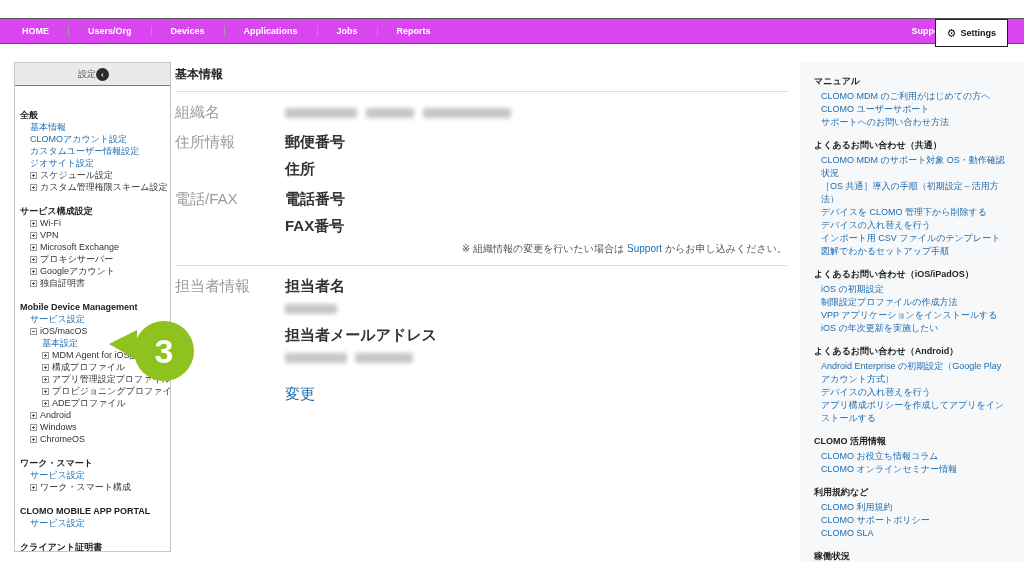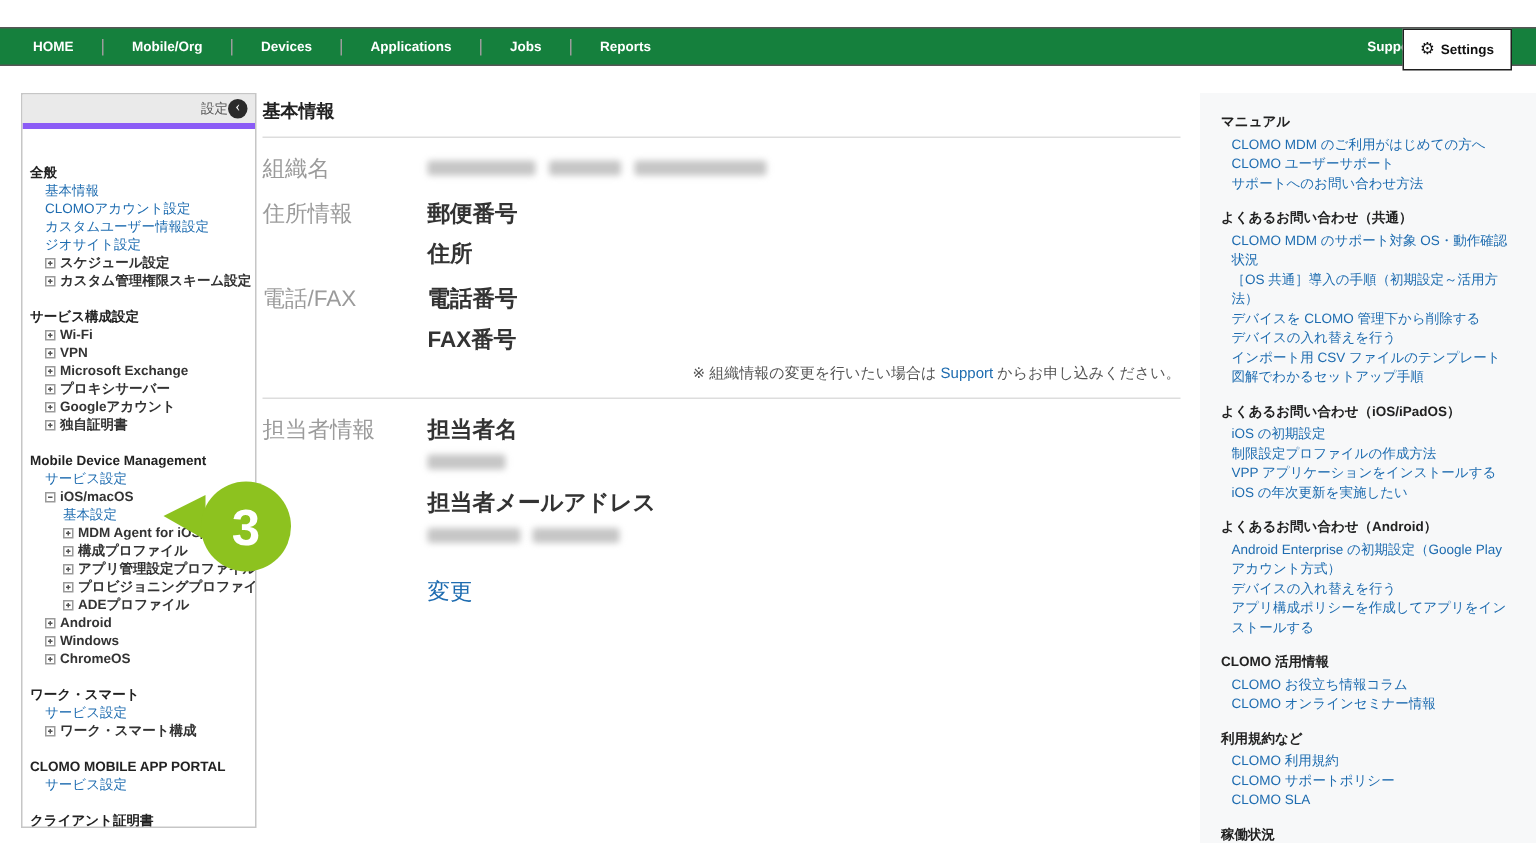--- a/index.html
+++ b/index.html
@@ -2,48 +2,48 @@
 <html><head>
 <meta charset="utf-8">
 <style>
   * { margin:0; padding:0; box-sizing:border-box; }
   html,body { width:1024px; height:576px; background:#fff; overflow:hidden;
               font-family:"Liberation Sans","DejaVu Sans",sans-serif; }
   body { position:relative; }
 
   
   .navbar { position:absolute; top:18px; left:0; width:1024px; height:26px;
-            background:#15803d; border-top:1px solid #565656; border-bottom:1px solid #565656;
+            background:#d946ef; border-top:1px solid #565656; border-bottom:1px solid #565656;
             display:flex; align-items:center; }
   .nav-menu { display:flex; align-items:center; padding-left:22px; }
   .nav-item { color:#fff; font-size:9px; font-weight:bold; padding:0 19px; white-space:nowrap; cursor:pointer; }
   .nav-item:first-child { padding-left:0; }
   .nav-sep { width:1px; height:11px; background:#9c9c9c; }
   .nav-right { margin-left:auto; display:flex; align-items:center; }
   .support-link { color:#fff; font-size:9px; font-weight:bold; margin-right:78px; cursor:pointer; }
   .settings-tab { position:absolute; top:19px; right:16px; height:28px; z-index:5;
                   background:#fff; border:1px solid #1f1f1f; display:flex; align-items:center;
                   gap:4px; padding:0 11px; font-size:9px; font-weight:bold; color:#111; cursor:pointer; }
   .gear { font-size:11px; line-height:11px; color:#111; }
 
   
   .sidebar { position:absolute; left:14px; top:62px; width:157px; height:490px;
              border:1px solid #c6c6c6; background:#fff; overflow:hidden; }
-  .sidebar-header { height:23px; background:#eaeaea; border-bottom:4px solid #8b5cf6;
-                    display:flex; align-items:center; justify-content:flex-end;
+  .sidebar-header { height:23px; background:#eaeaea; border-bottom:1px solid #8b5cf6;
+                    display:flex; align-items:center; justify-content:center;
                     padding:0 5px 0 7px; font-size:9px; color:#555;font-family:Liberation Serif, serif; }
   .collapse-btn { width:13px; height:13px; border-radius:50%; background:#2b2b2b; color:#fff;
                   font-size:10px; line-height:11px; text-align:center; cursor:pointer; }
   .sidebar-nav { padding-top:23px; font-size:9px; line-height:12px; }
   .sec { margin-bottom:12px; }
   .sec-header { color:#222; font-weight:bold; padding-left:5px; white-space:nowrap; }
   .item { padding-left:15px; white-space:nowrap; cursor:pointer; display:flex; align-items:center; }
   .item.indent2 { padding-left:27px; }
   .blue { color:#1e6cb0; }
-  .dark { color:#333;font-weight:bold; }
+  .dark { color:#333; }
   .ti { width:7px; height:7px; border:1px solid #9a9a9a; background:#fff; display:inline-block;
         position:relative; margin-right:3px; flex:0 0 auto; }
   .ti::before { content:""; position:absolute; left:1px; right:1px; top:2px; height:1px; background:#555; }
   .ti.plus::after { content:""; position:absolute; top:1px; bottom:1px; left:2px; width:1px; background:#555; }
 
   
   .balloon { position:absolute; left:105px; top:318px; z-index:10; pointer-events:none; }
 
   
   .main { position:absolute; left:175px; top:66px; width:612px; }
@@ -70,21 +70,21 @@
   .help-header { font-weight:bold; color:#222; margin-bottom:2px; }
   .help-link { color:#1e6cb0; padding-left:7px; cursor:pointer; }
 </style>
 </head>
 <body>
 
 <div class="navbar">
   <div class="nav-menu">
       <span class="nav-item">HOME</span>
       <span class="nav-sep"></span>
-      <span class="nav-item">Mobile/Org</span>
+      <span class="nav-item">Users/Org</span>
       <span class="nav-sep"></span>
       <span class="nav-item">Devices</span>
       <span class="nav-sep"></span>
       <span class="nav-item">Applications</span>
       <span class="nav-sep"></span>
       <span class="nav-item">Jobs</span>
       <span class="nav-sep"></span>
       <span class="nav-item">Reports</span>
     </div>
   <div class="nav-right">

